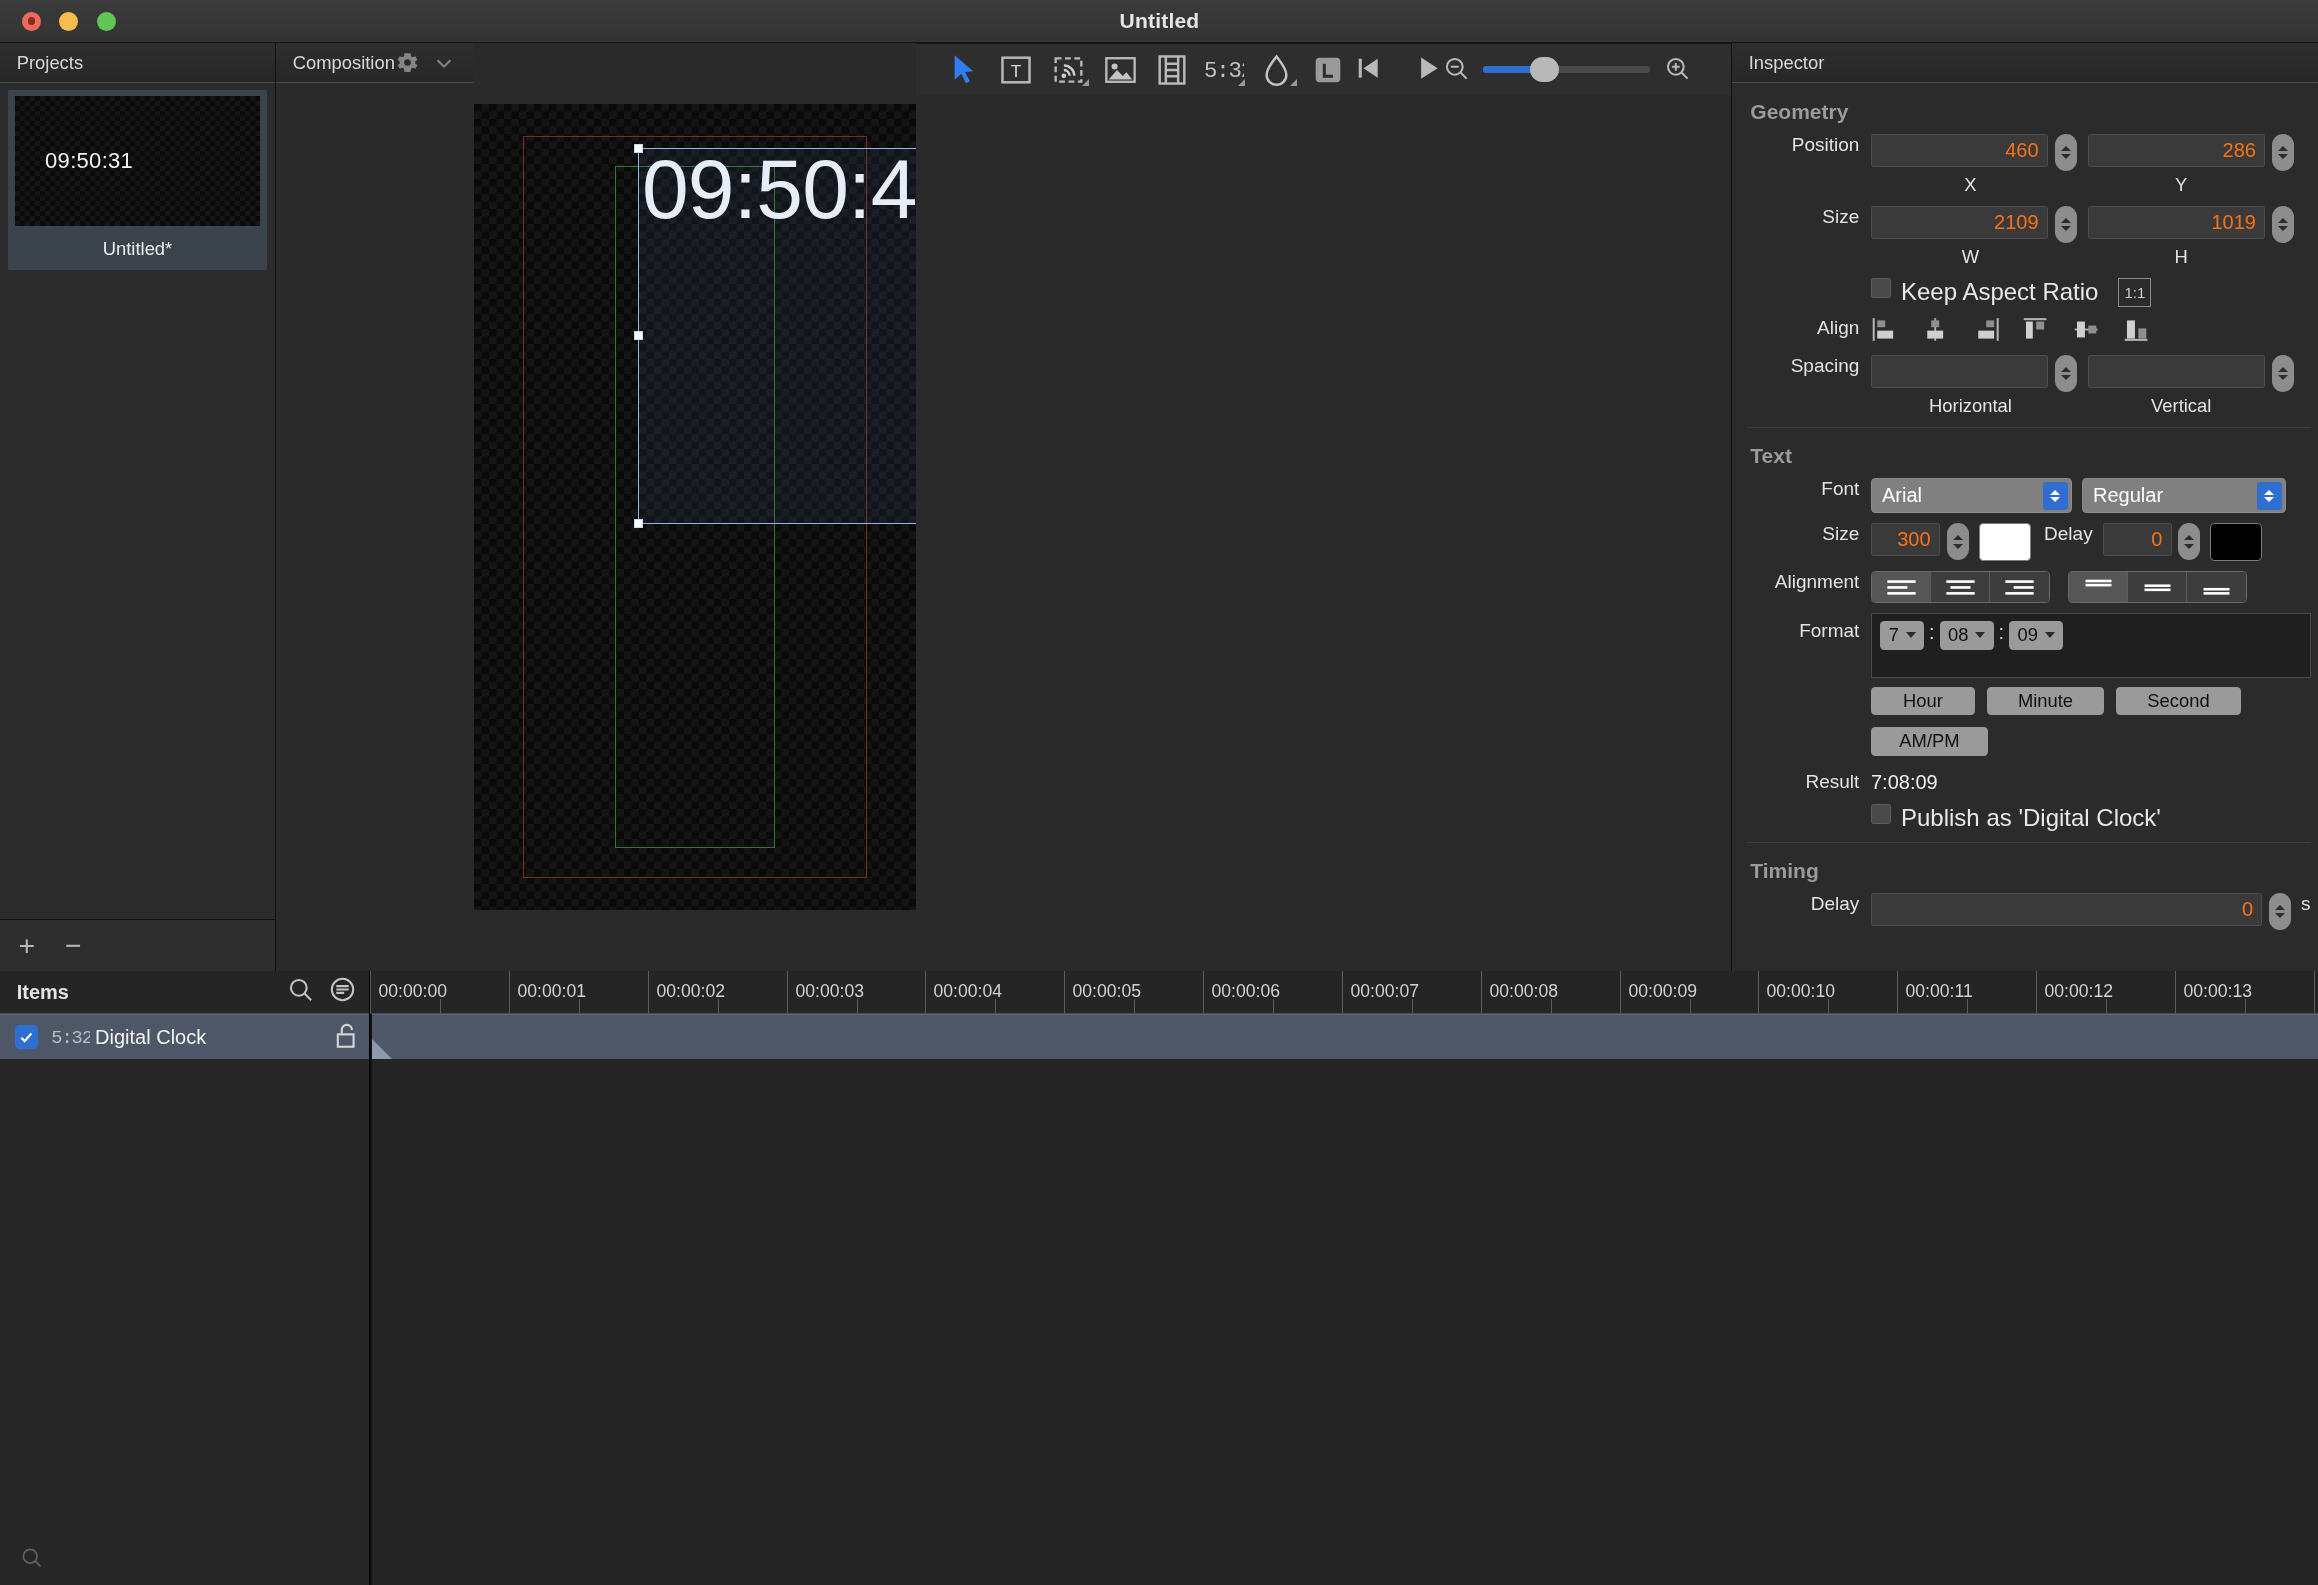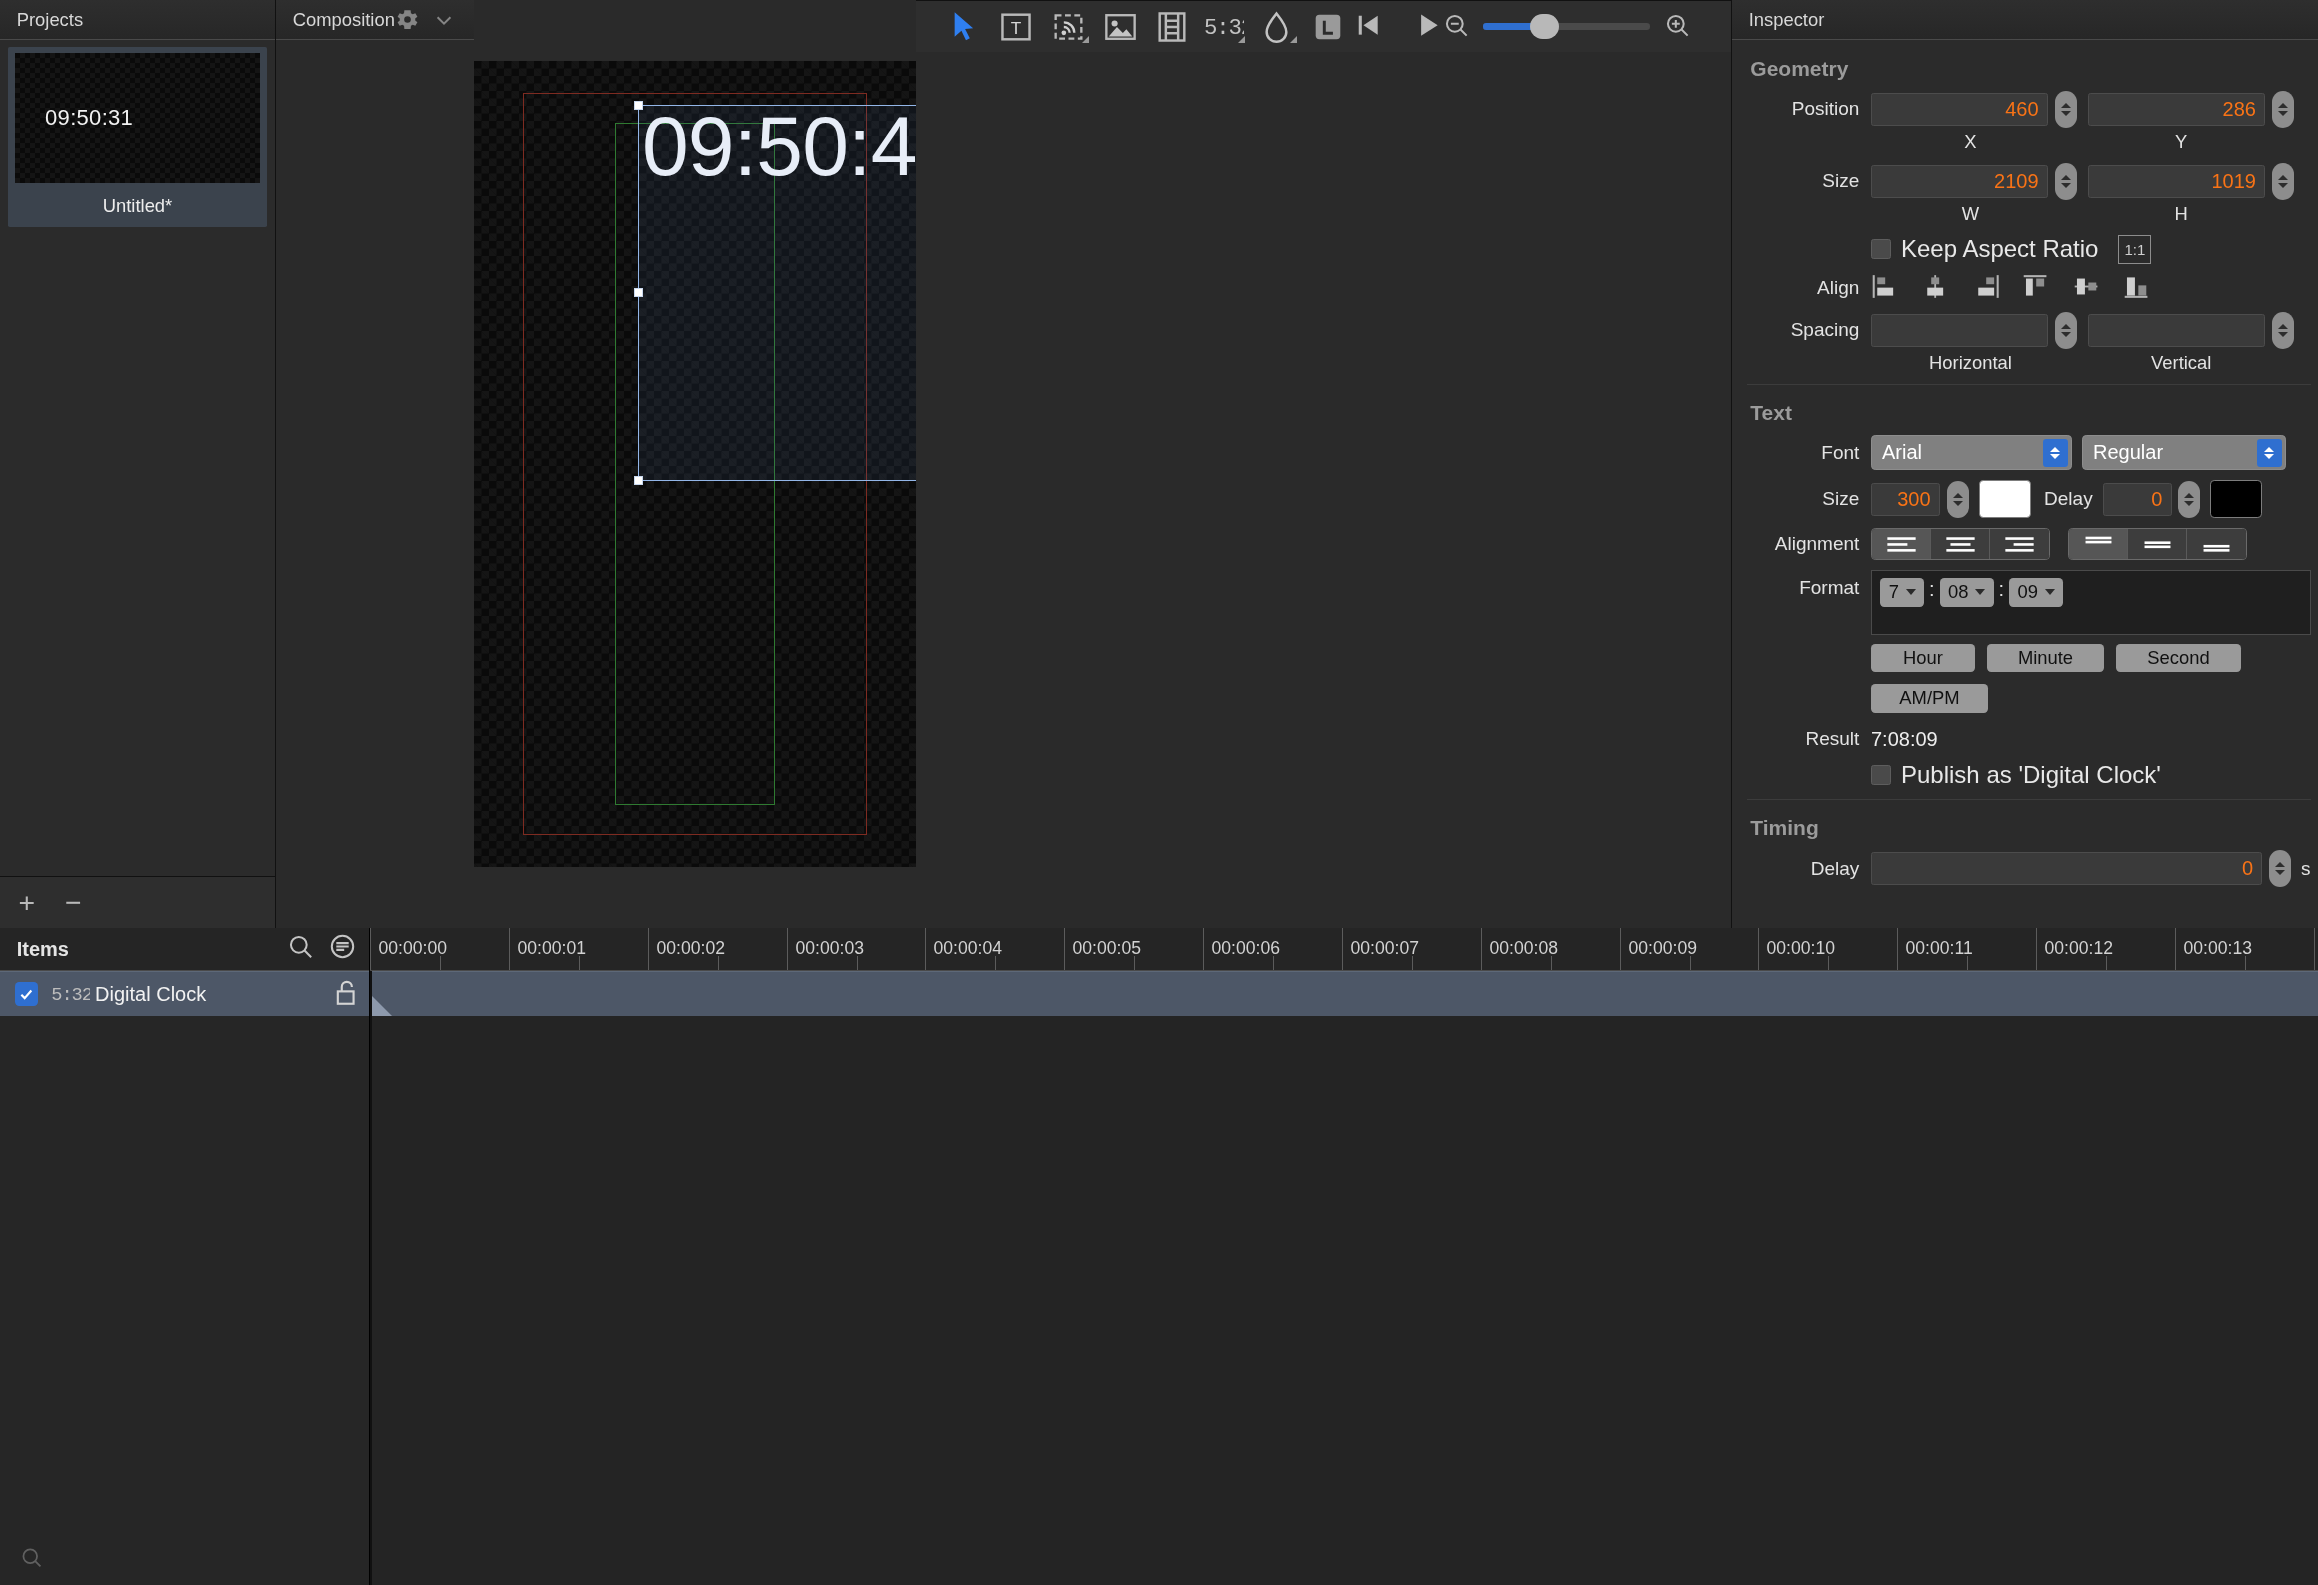--- a/index.html
+++ b/index.html
@@ -150,21 +150,21 @@
 
   
   .inspector {
     width:587px; flex:none; display:flex; flex-direction:column;
     background:#2b2b2b; overflow:hidden;
   }
   .insp-body { flex:1; padding: 0 8.4px 0 15px; overflow:hidden; position:relative;}
   .sec-title { color:#9b9b9b; font-size:21px; font-weight:bold;
                margin: 16.7px 0 5px 3.3px; }
   .sep { height:0.8px; background:#3c3c3c; margin: 10px 0 0 0; }
-  .row { display:flex; align-items:center; margin-top: 10px; }
+  .row { display:flex; align-items:flex-start; margin-top: 10px; }
   .lbl { width:124px; text-align:right; color:#e3e3e3; font-size:19px;
          padding-right:11.7px; flex:none; }
   .field {
     height:33px; background:#3a3a3a; border:0.8px solid #4c4c4c; border-radius:2.5px;
     display:flex; align-items:center; justify-content:flex-end;
     padding-right:8.4px; color:#f97316; font-size:20px;
   }
   .field.w220{width:177px;} .field.w80{width:69px;} .field.wfull{flex:1;}
   .stepper { width:22px; height:37px; background:#8d8d8d; border-radius:11px;
              margin-left:6.7px; display:flex; flex-direction:column;
@@ -247,20 +247,28 @@
           background:#4d5767; border-top:0.8px solid #5d6878; }
   .clip .fade { position:absolute; left:0; bottom:0; width:0;height:0;
                 border-left:22px solid #8d99ac; border-top:22px solid transparent; }
   .playhead { position:absolute; left:0; top:0; bottom:0; width:1.7px; background:#111; }
 </style>
 </head>
 <body>
 
 <div class="app">
 
+  <div class="titlebar">
+    <div class="traffic">
+      <div class="tl-dot tl-close"></div>
+      <div class="tl-dot tl-min"></div>
+      <div class="tl-dot tl-max"></div>
+    </div>
+    <div class="win-title">Untitled</div>
+  </div>
 
   <div class="upper">
 
     <div class="projects">
       <div class="panel-head">Projects</div>
       <div class="projects-body">
         <div class="project-card">
           <div class="project-thumb">
             <div class="clk">09:50:31</div>
           </div>

